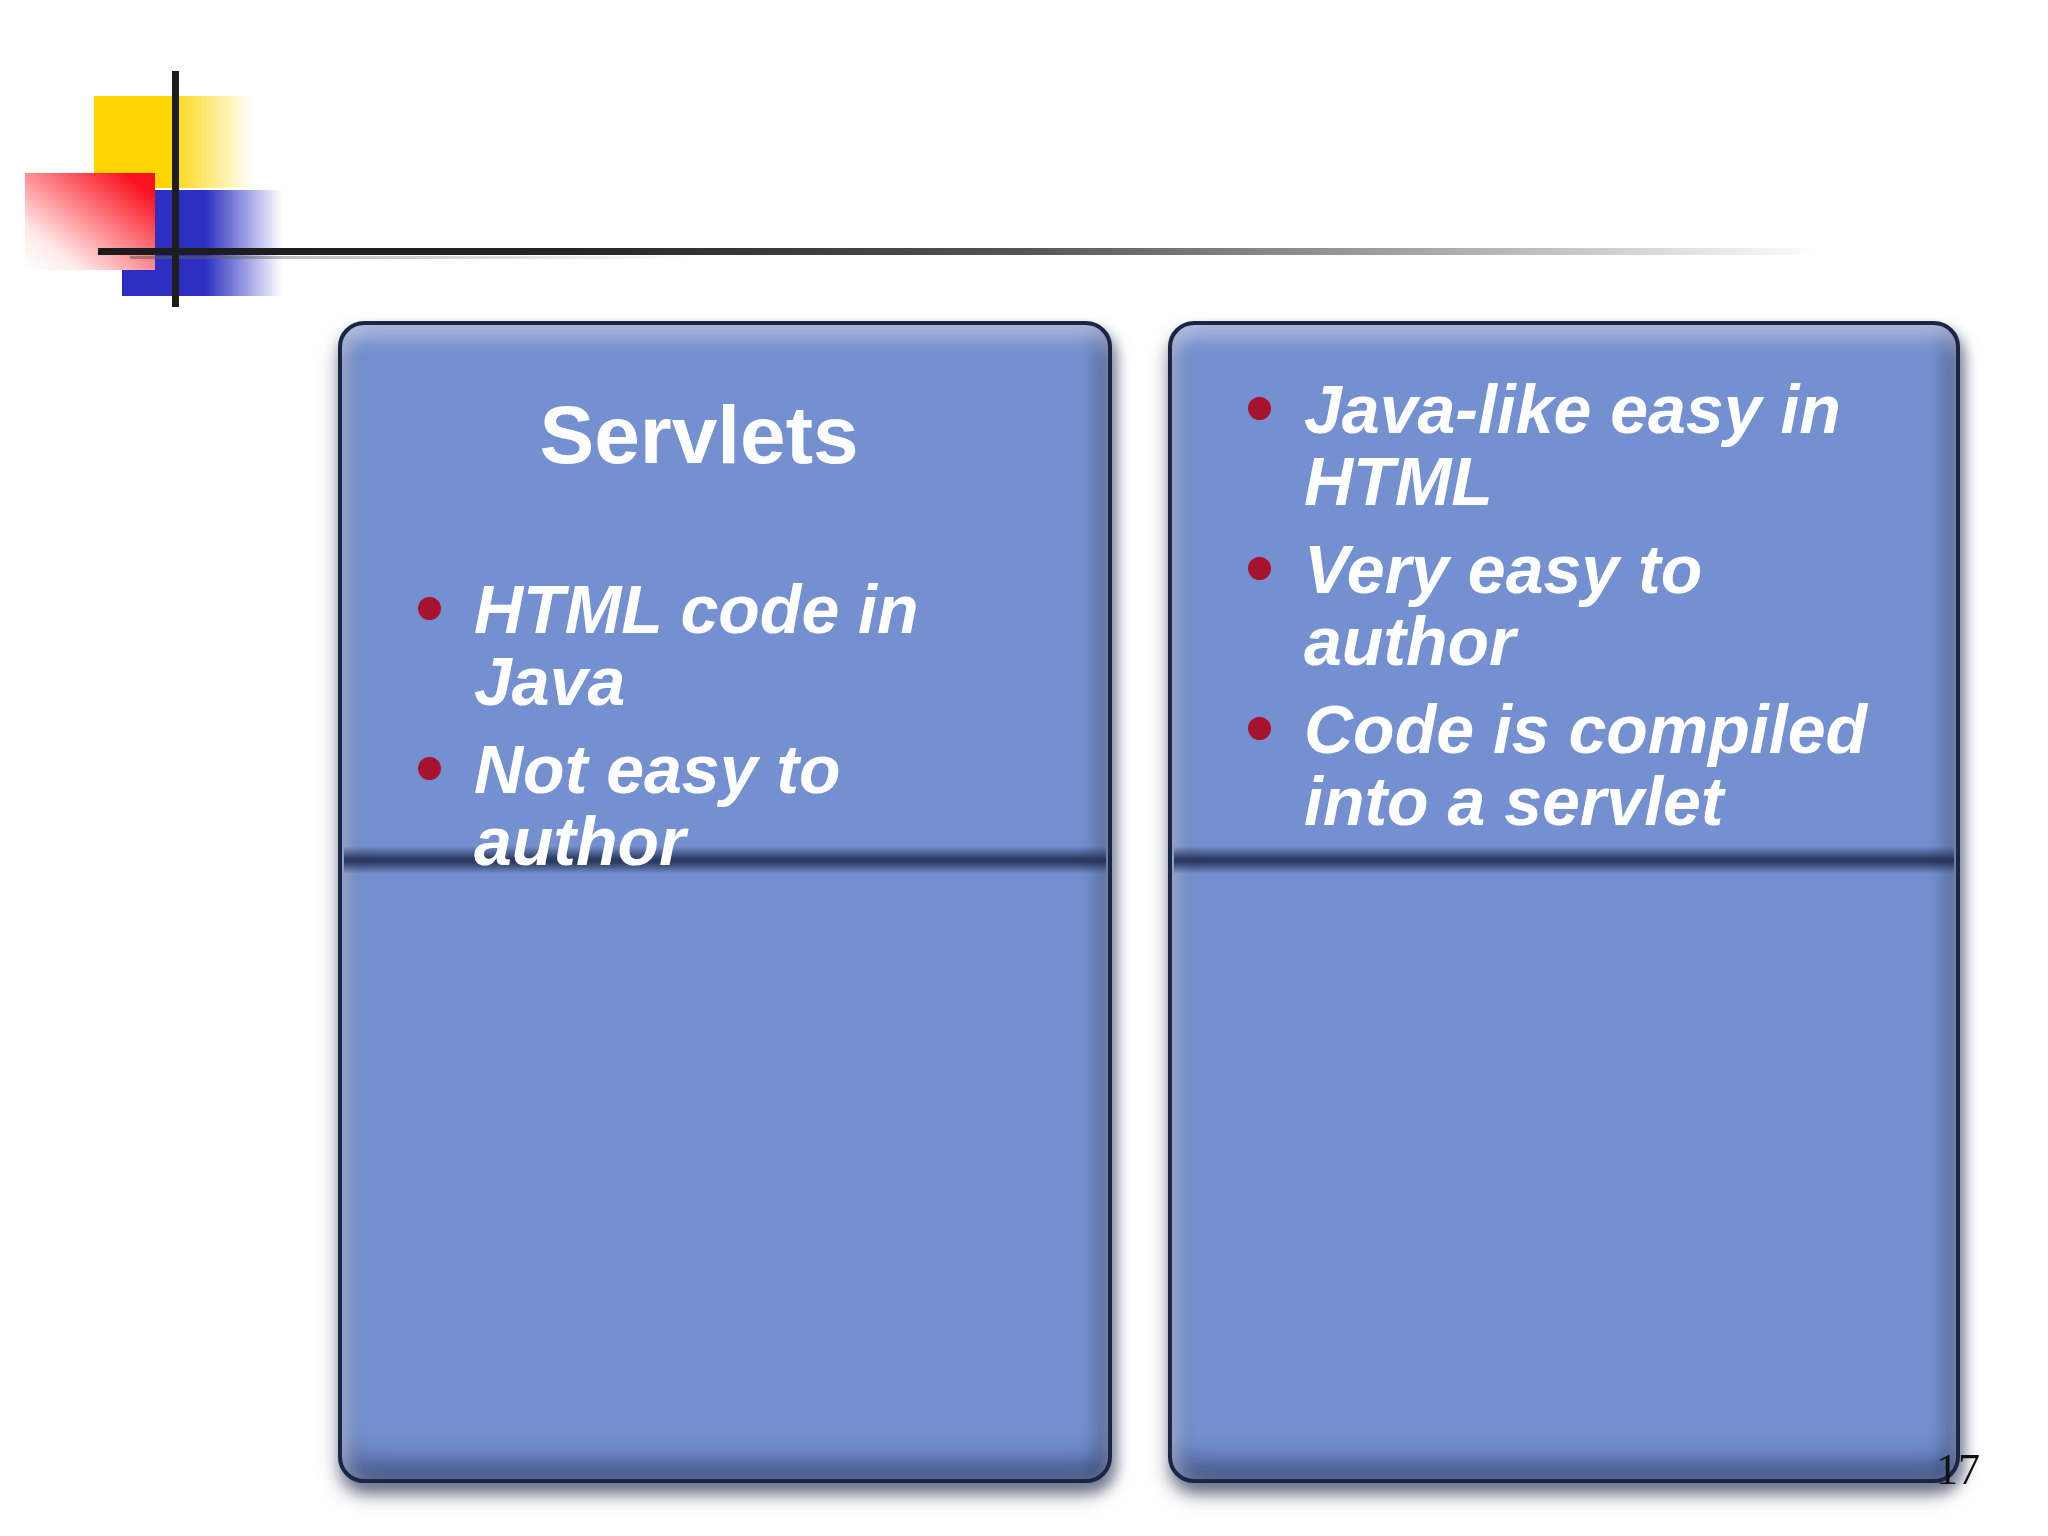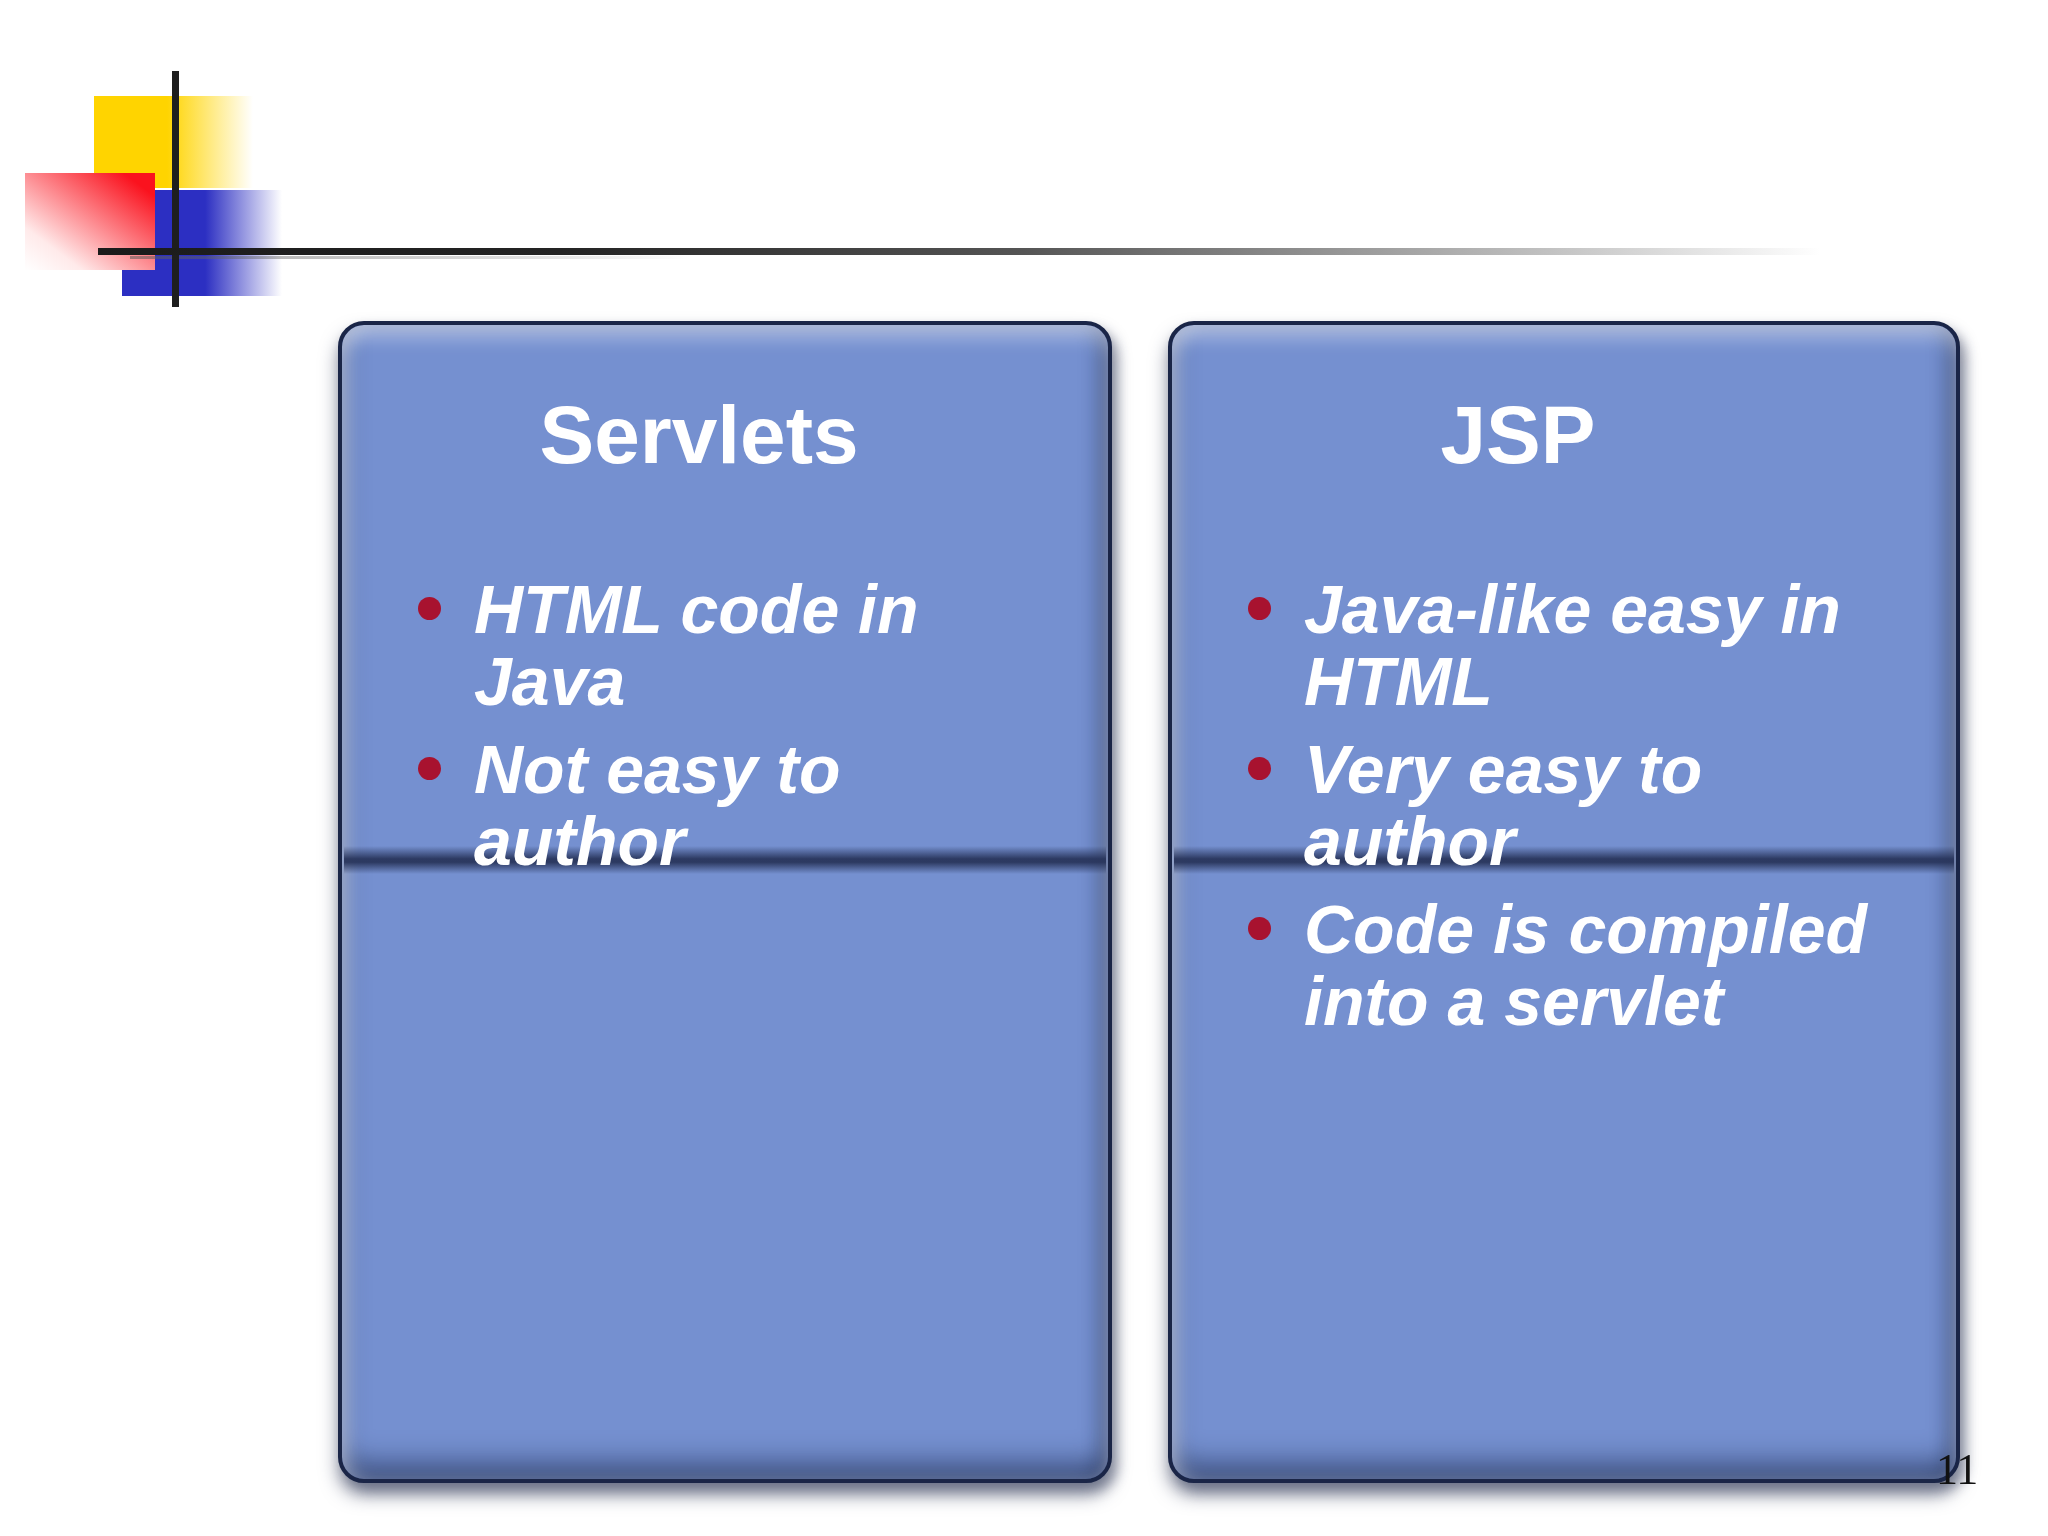--- a/index.html
+++ b/index.html
@@ -109,31 +109,28 @@
       <ul class="bullets">
           <li><span class="dot"></span><span>HTML code in
 Java</span></li>
           <li><span class="dot"></span><span>Not easy to
 author</span></li>
         </ul>
     </div>
   </div>
 
   <div class="panel panel-right">
-    <div class="panel-header">
-      <span class="panel-title">JSP</span>
-    </div>
     <div class="panel-divider"></div>
     <div class="panel-body">
       <ul class="bullets">
           <li><span class="dot"></span><span>Java-like easy in
 HTML</span></li>
           <li><span class="dot"></span><span>Very easy to
 author</span></li>
           <li><span class="dot"></span><span>Code is compiled
 into a servlet</span></li>
         </ul>
     </div>
   </div>
 
-  <div class="page-number">11</div>
+  <div class="page-number">17</div>
 
 </div>
 
 </body></html>

